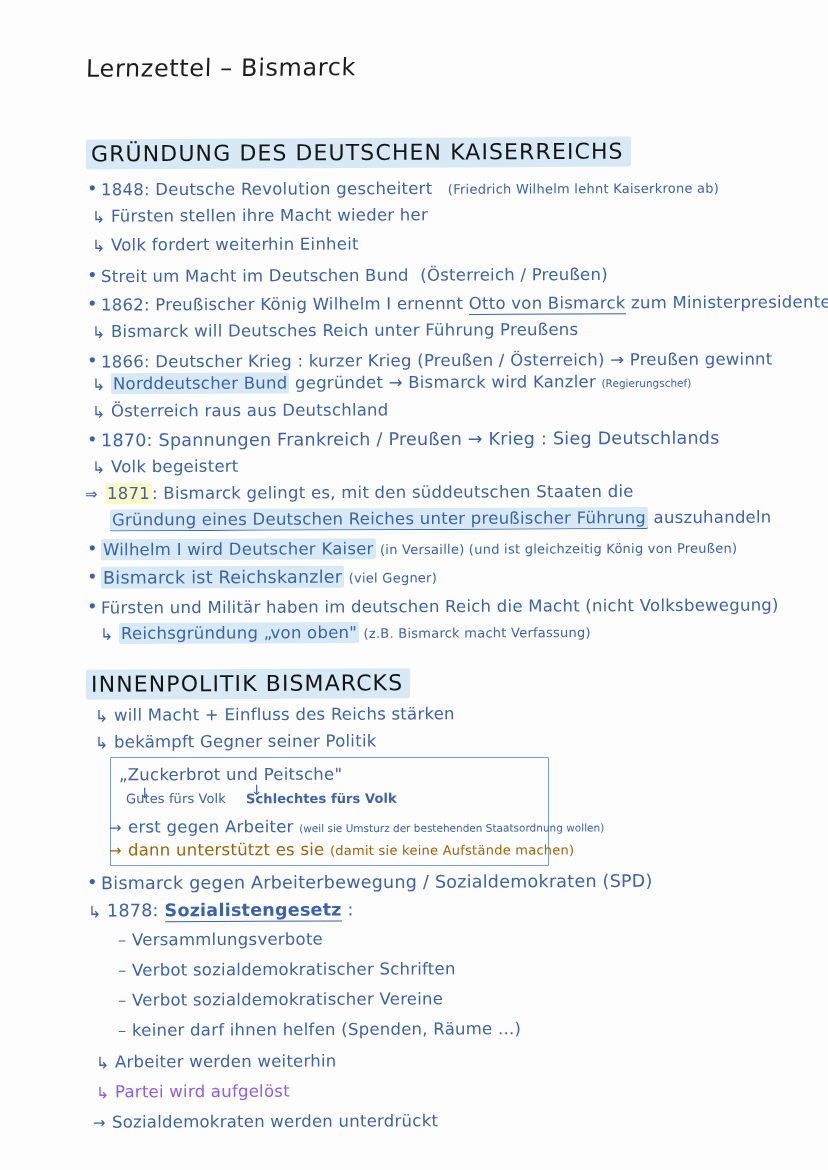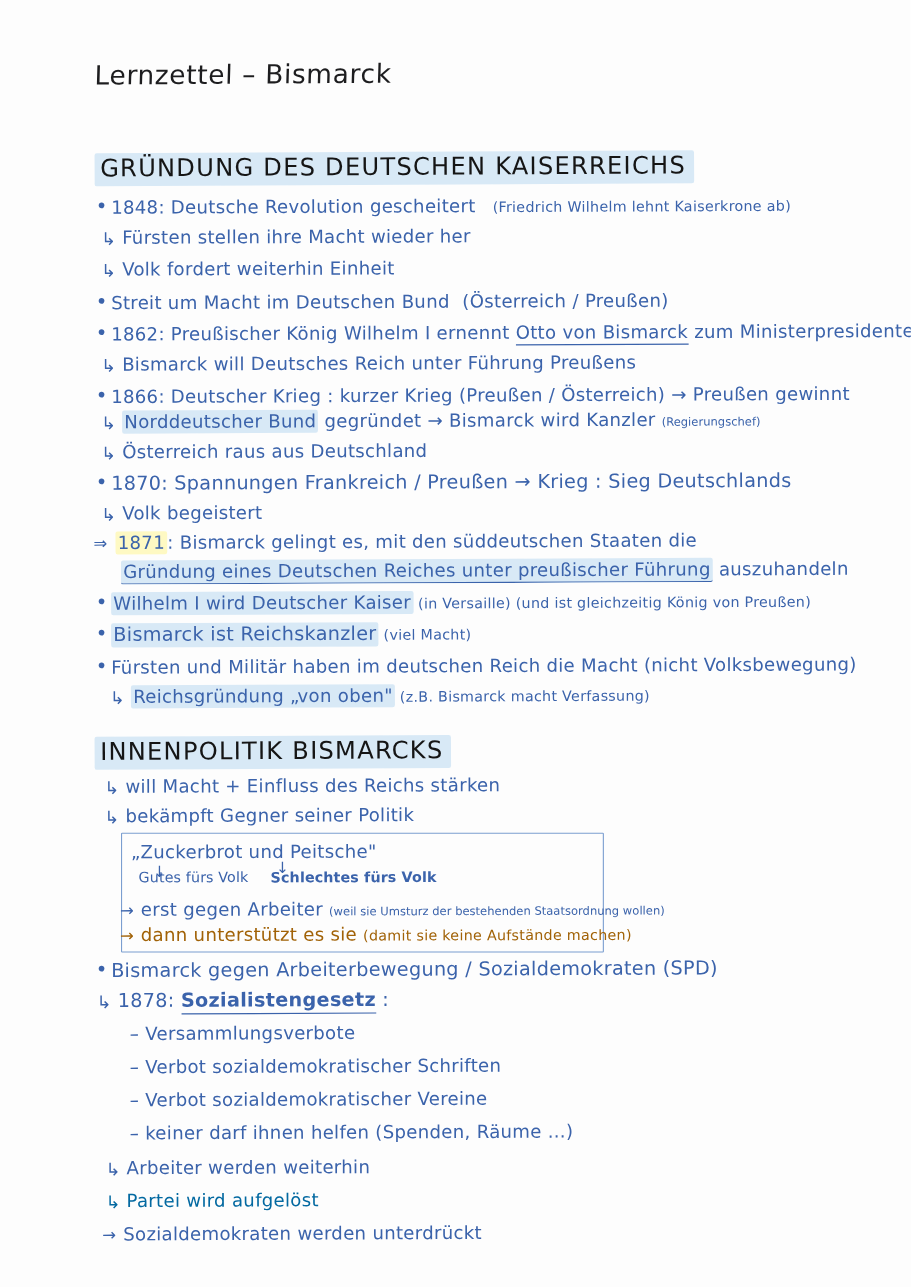--- a/index.html
+++ b/index.html
@@ -207,21 +207,21 @@
 
   <div class="line" style="left: 110px; top: 510px; color: rgb(59, 99, 171);">
     <span class="hl ul" style="background: rgb(216, 233, 246); border-bottom-color: rgb(59, 99, 171);">Gründung eines Deutschen Reiches unter preußischer Führung</span><span> auszuhandeln</span>
   </div>
 
   <div class="line" style="left: 88px; top: 538px; color: rgb(59, 99, 171);">
     <span class="bullet-dot"></span><span class="hl" style="background: rgb(216, 233, 246);">Wilhelm I wird Deutscher Kaiser</span><span class="small-note">  (in Versaille)  (und ist gleichzeitig König von Preußen)</span>
   </div>
 
   <div class="line big" style="left: 88px; top: 567px; color: rgb(59, 99, 171);">
-    <span class="bullet-dot"></span><span class="hl" style="background: rgb(216, 233, 246);">Bismarck ist Reichskanzler</span><span class="small-note">  (viel Macht)</span>
+    <span class="bullet-dot"></span><span class="hl" style="background: rgb(216, 233, 246);">Bismarck ist Reichskanzler</span><span class="small-note">  (viel Gegner)</span>
   </div>
 
   <div class="line" style="left: 88px; top: 596px; color: rgb(59, 99, 171);">
     <span class="bullet-dot"></span><span>Fürsten und Militär haben im deutschen Reich die Macht (nicht Volksbewegung)</span>
   </div>
 
   <div class="line" style="left: 100px; top: 624px; color: rgb(59, 99, 171);">
     <span class="sub-arrow"></span><span class="hl" style="background: rgb(216, 233, 246);">Reichsgründung „von oben"</span><span class="small-note">   (z.B. Bismarck macht Verfassung)</span>
   </div>
 
@@ -276,21 +276,21 @@
   </div>
 
   <div class="line" style="left: 118px; top: 1021px; color: rgb(59, 99, 171);">
     <span class="dash"></span><span>keiner darf ihnen helfen (Spenden, Räume ...)</span>
   </div>
 
   <div class="line" style="left: 96px; top: 1053px; color: rgb(59, 99, 171);">
     <span class="sub-arrow"></span><span>Arbeiter werden weiterhin</span>
   </div>
 
-  <div class="line" style="left: 96px; top: 1083px; color: #0369a1;">
+  <div class="line" style="left: 96px; top: 1083px; color: #8b5cf6;">
     <span class="sub-arrow"></span><span>Partei wird aufgelöst</span>
   </div>
 
   <div class="line" style="left: 93px; top: 1113px; color: rgb(59, 99, 171);">
     <span class="thin-arrow"></span><span>Sozialdemokraten werden unterdrückt</span>
   </div>
 
 </div>
 
 </body></html>

